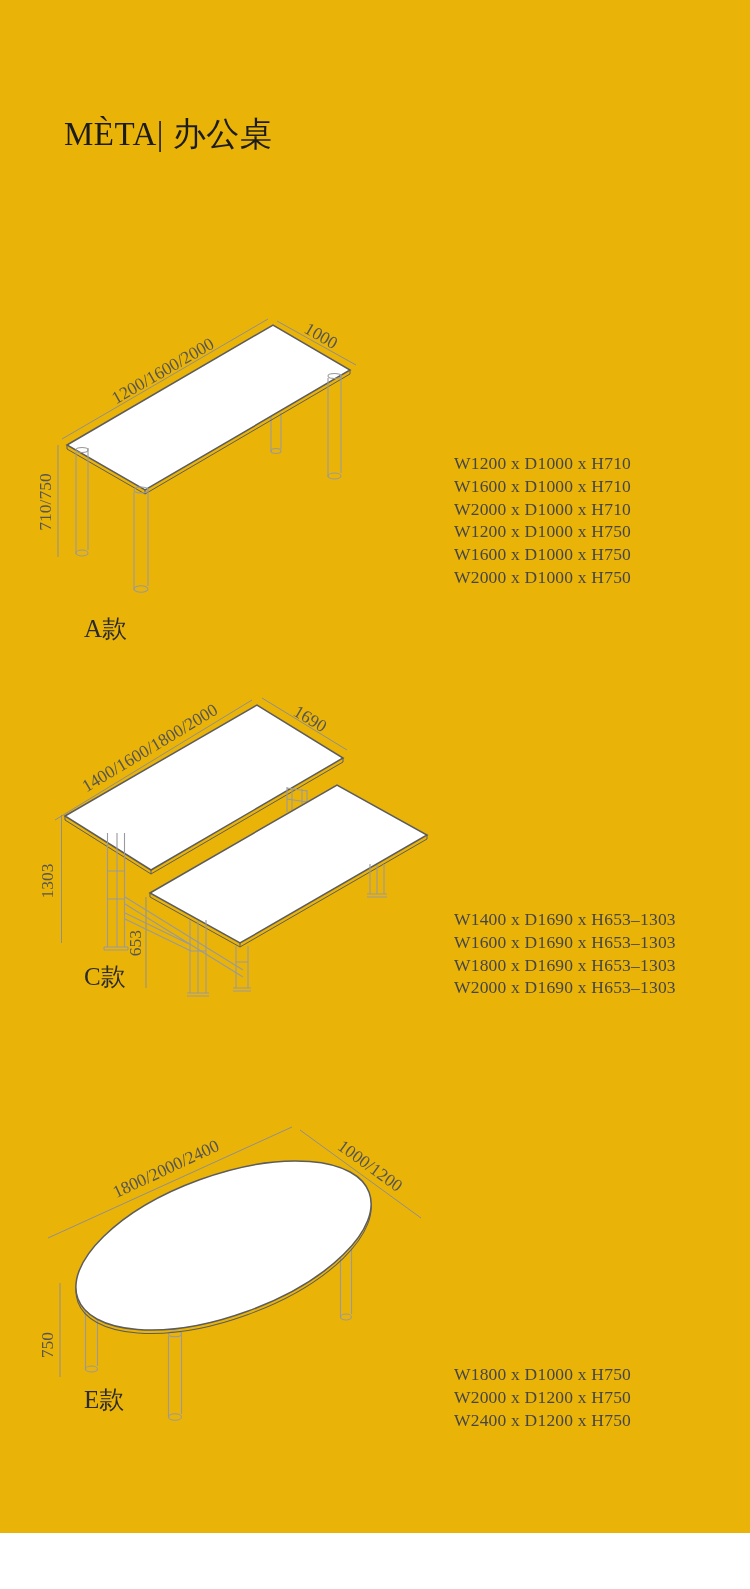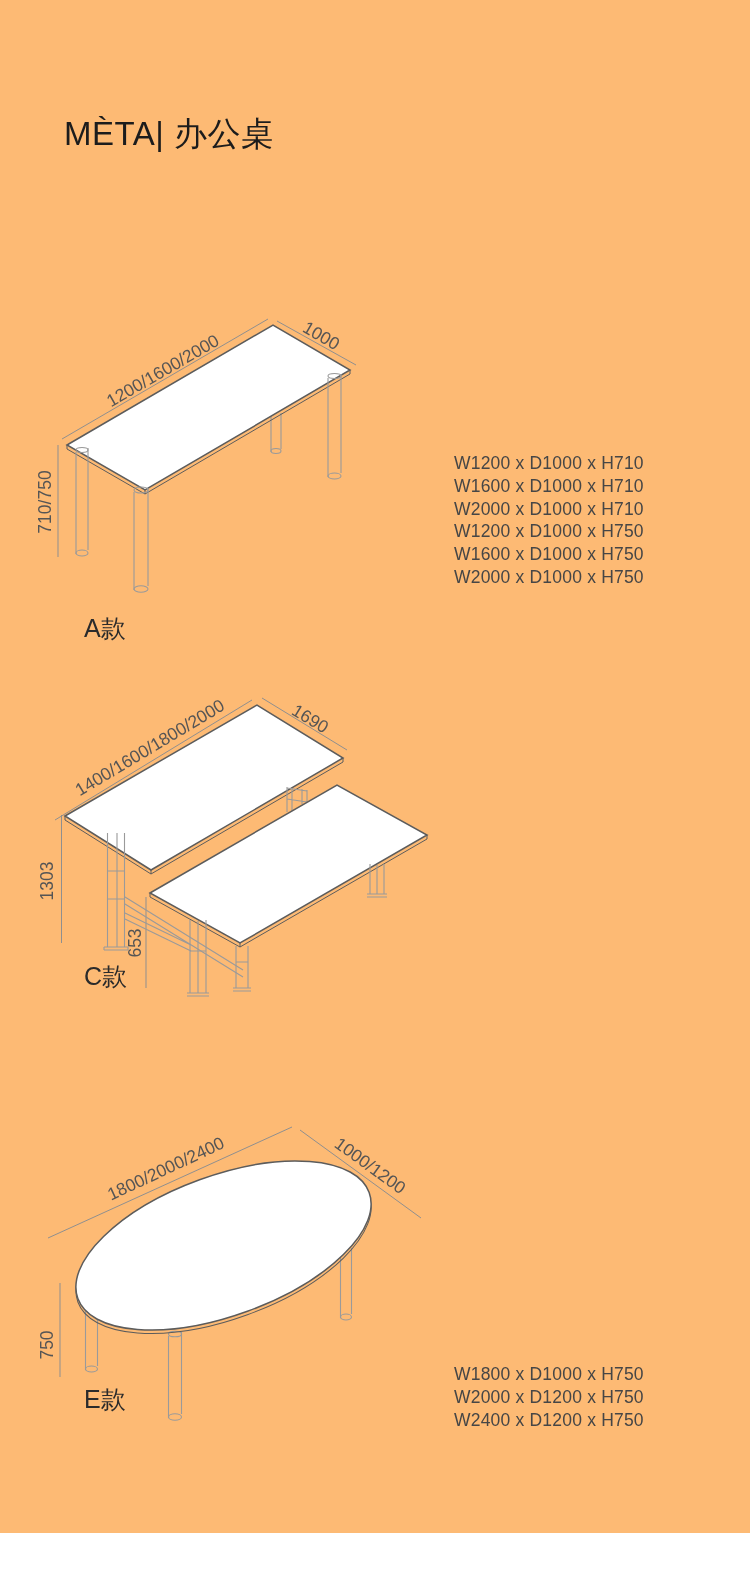--- a/index.html
+++ b/index.html
@@ -1,20 +1,20 @@
 <!DOCTYPE html>
 <html><head>
 <meta charset="utf-8">
 <style>
   html,body{margin:0;padding:0;background:#ffffff;}
   .sheet{
     position:relative;
     width:750px;height:1533px;
-    background:#fdba74;
-    font-family:Liberation Sans, sans-serif;
+    background:#eab308;
+    font-family:Liberation Serif, serif;
     overflow:hidden;
   }
   .page-title{
     position:absolute;left:64px;top:112px;
     font-size:33px;font-weight:400;color:#1c1c1c;
     letter-spacing:0.5px;white-space:nowrap;
   }
   svg.drawings{position:absolute;left:0;top:0;}
   .top{fill:#ffffff;stroke:#5c5c5c;stroke-width:1.5;}
   .edge{fill:none;stroke:#5c5c5c;stroke-width:1;}
@@ -122,20 +122,26 @@
 
   <div class="specs" style="top:452px;">
     <div>W1200 x D1000 x H710</div>
     <div>W1600 x D1000 x H710</div>
     <div>W2000 x D1000 x H710</div>
     <div>W1200 x D1000 x H750</div>
     <div>W1600 x D1000 x H750</div>
     <div>W2000 x D1000 x H750</div>
   </div>
 
+  <div class="specs" style="top:908px;">
+    <div>W1400 x D1690 x H653–1303</div>
+    <div>W1600 x D1690 x H653–1303</div>
+    <div>W1800 x D1690 x H653–1303</div>
+    <div>W2000 x D1690 x H653–1303</div>
+  </div>
 
   <div class="specs" style="top:1363px;">
     <div>W1800 x D1000 x H750</div>
     <div>W2000 x D1200 x H750</div>
     <div>W2400 x D1200 x H750</div>
   </div>
 
 </div>
 
 </body></html>

